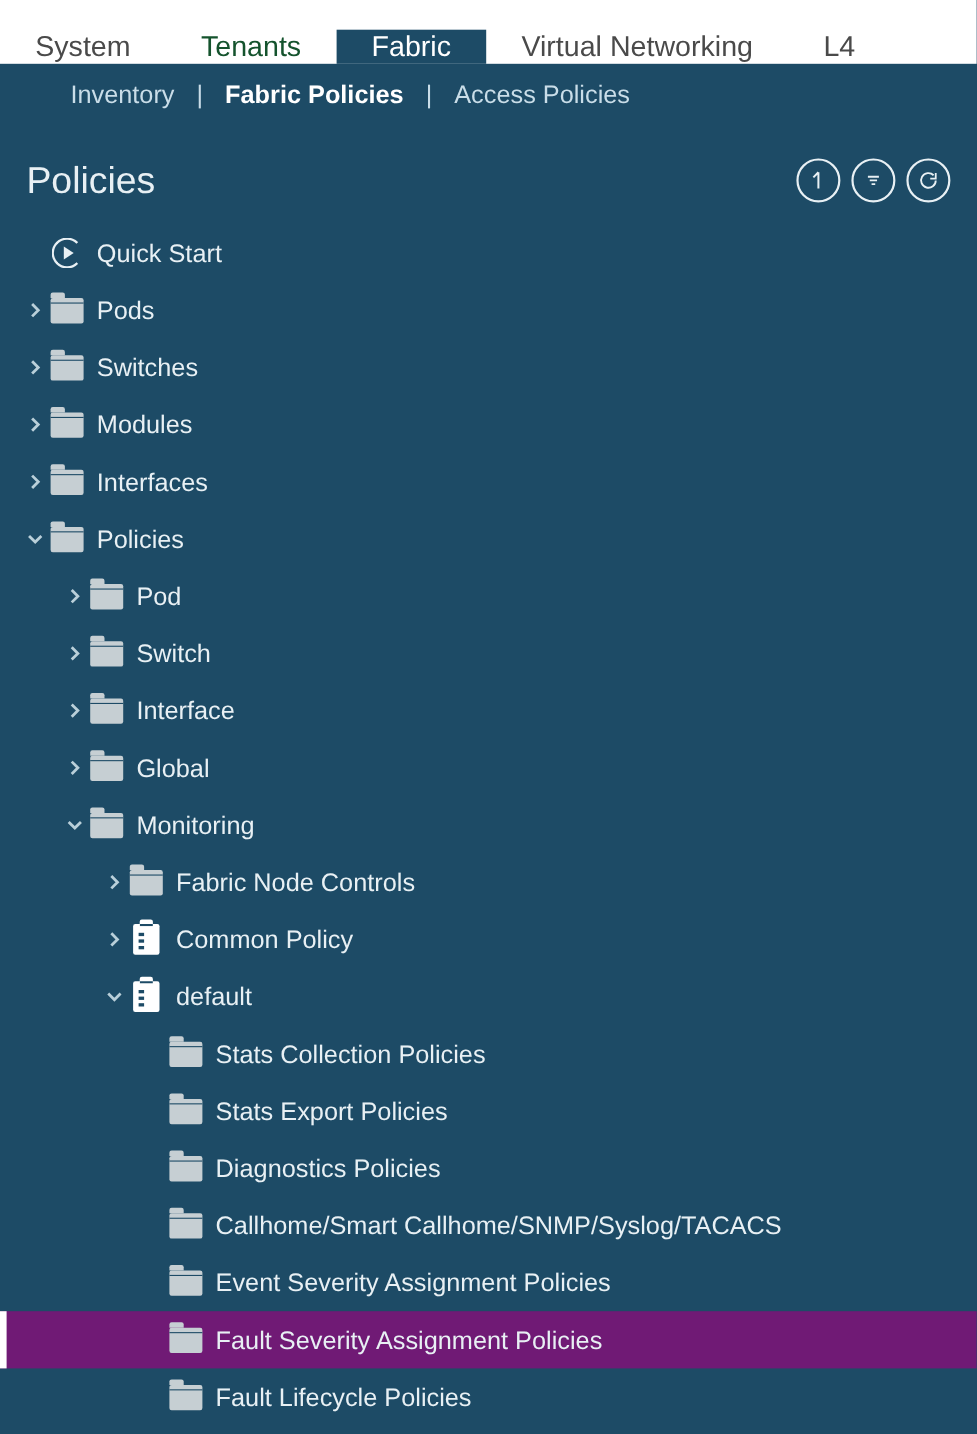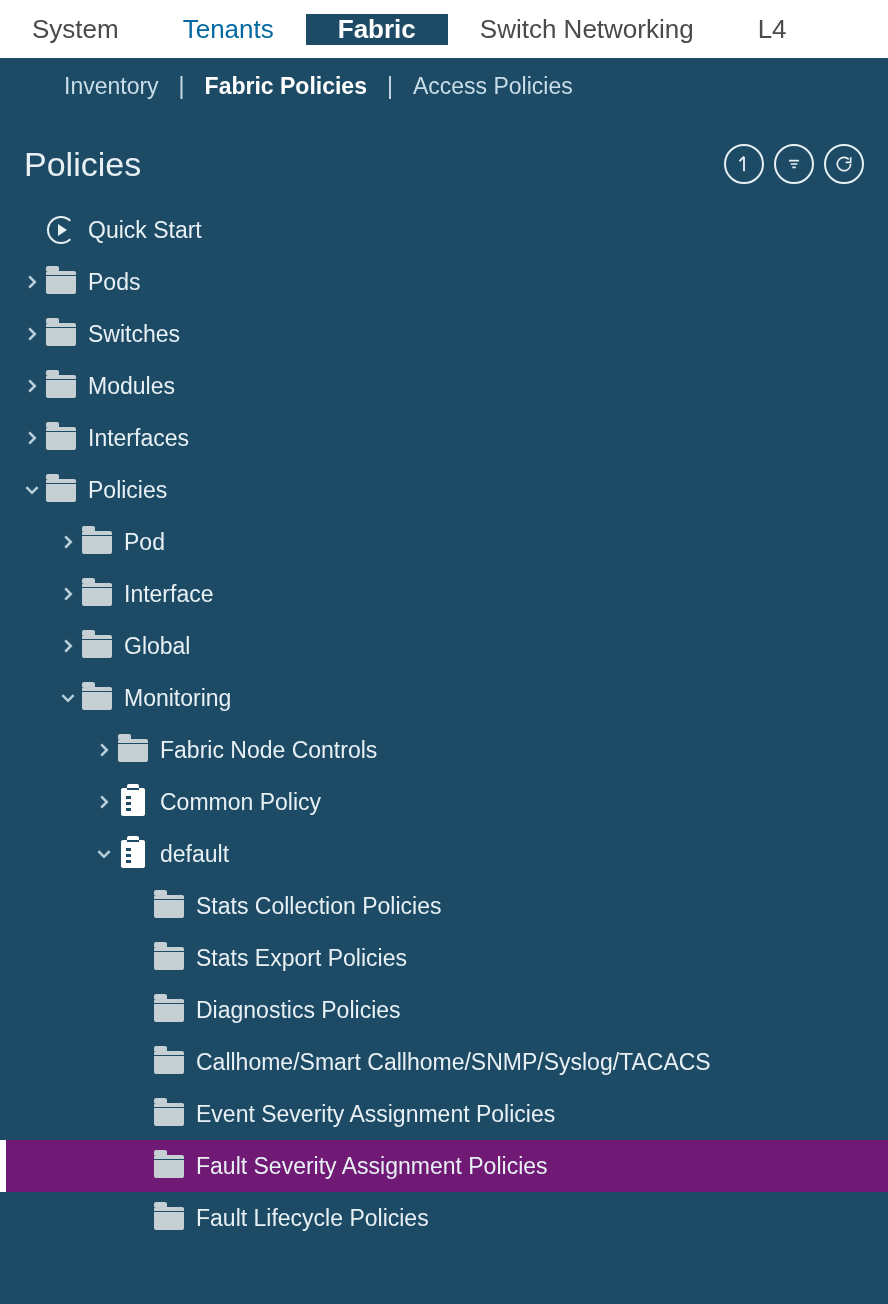--- a/index.html
+++ b/index.html
@@ -8,37 +8,37 @@
     background: #1d4b66;
     width: 888px;
     height: 1304px;
     overflow: hidden;
     color: #fff;
   }
   .topnav {
     display: flex;
     height: 58px;
     background: #fff;
-    align-items: center;
+    align-items: flex-end;
   }
   .topnav-tab {
     display: flex;
     align-items: center;
     justify-content: center;
     padding: 0 32px;
     font-size: 26px;
     color: #4a4a4a;
     cursor: pointer;
     white-space: nowrap;
   }
-  .topnav-tab.link { color: #0369a1; }
+  .topnav-tab.link { color: #14532d; }
   .topnav-tab.active {
     background: #1d4b66;
     color: #fff;
-    font-weight: 700;
+    font-weight: 400;
   }
   .subnav {
     display: flex;
     align-items: center;
     justify-content: flex-start;
     height: 56px;
     padding-left: 60px;
     font-size: 23px;
   }
   .subnav-item {
@@ -171,21 +171,21 @@
   <div class="topnav-tab">
       <span class="label">System</span>
     </div>
   <div class="topnav-tab link">
       <span class="label">Tenants</span>
     </div>
   <div class="topnav-tab active">
       <span class="label">Fabric</span>
     </div>
   <div class="topnav-tab">
-      <span class="label">Switch Networking</span>
+      <span class="label">Virtual Networking</span>
     </div>
   <div class="topnav-tab" style="padding-right:0">
       <span class="label">L4</span>
     </div>
 </div>
 
 <div class="subnav">
   <span class="subnav-item">Inventory</span>
   <span class="subnav-sep">|</span>
   <span class="subnav-item active">Fabric Policies</span>
@@ -296,31 +296,43 @@
         <svg viewBox="0 0 10 10" fill="none" stroke="currentColor" stroke-width="1.8">
           <path d="M3 1 l4 4 -4 4"></path>
         </svg>
       </span>
     <span class="icon-slot">
         <span class="folder"></span>
       </span>
     <span class="label">Pod</span>
   </div>
 
-
   <div class="tree-row">
     <span class="indent" style="width:56px"></span>
     <span class="chev">
         <svg viewBox="0 0 10 10" fill="none" stroke="currentColor" stroke-width="1.8">
           <path d="M3 1 l4 4 -4 4"></path>
         </svg>
       </span>
     <span class="icon-slot">
         <span class="folder"></span>
       </span>
+    <span class="label">Switch</span>
+  </div>
+
+  <div class="tree-row">
+    <span class="indent" style="width:56px"></span>
+    <span class="chev">
+        <svg viewBox="0 0 10 10" fill="none" stroke="currentColor" stroke-width="1.8">
+          <path d="M3 1 l4 4 -4 4"></path>
+        </svg>
+      </span>
+    <span class="icon-slot">
+        <span class="folder"></span>
+      </span>
     <span class="label">Interface</span>
   </div>
 
   <div class="tree-row">
     <span class="indent" style="width:56px"></span>
     <span class="chev">
         <svg viewBox="0 0 10 10" fill="none" stroke="currentColor" stroke-width="1.8">
           <path d="M3 1 l4 4 -4 4"></path>
         </svg>
       </span>

